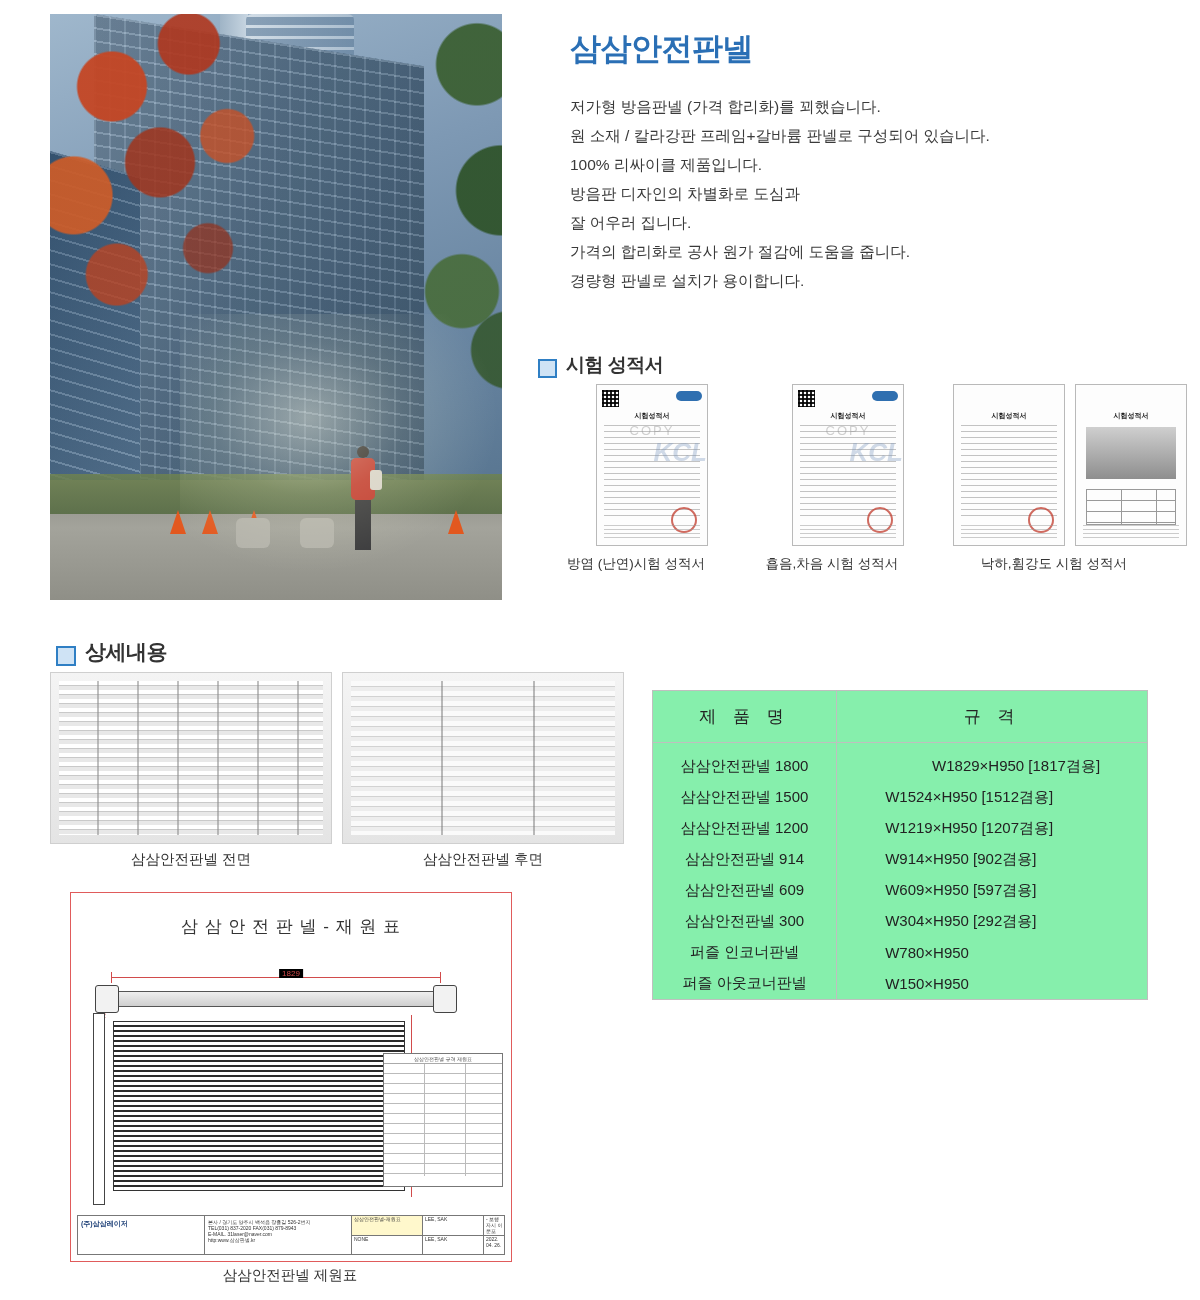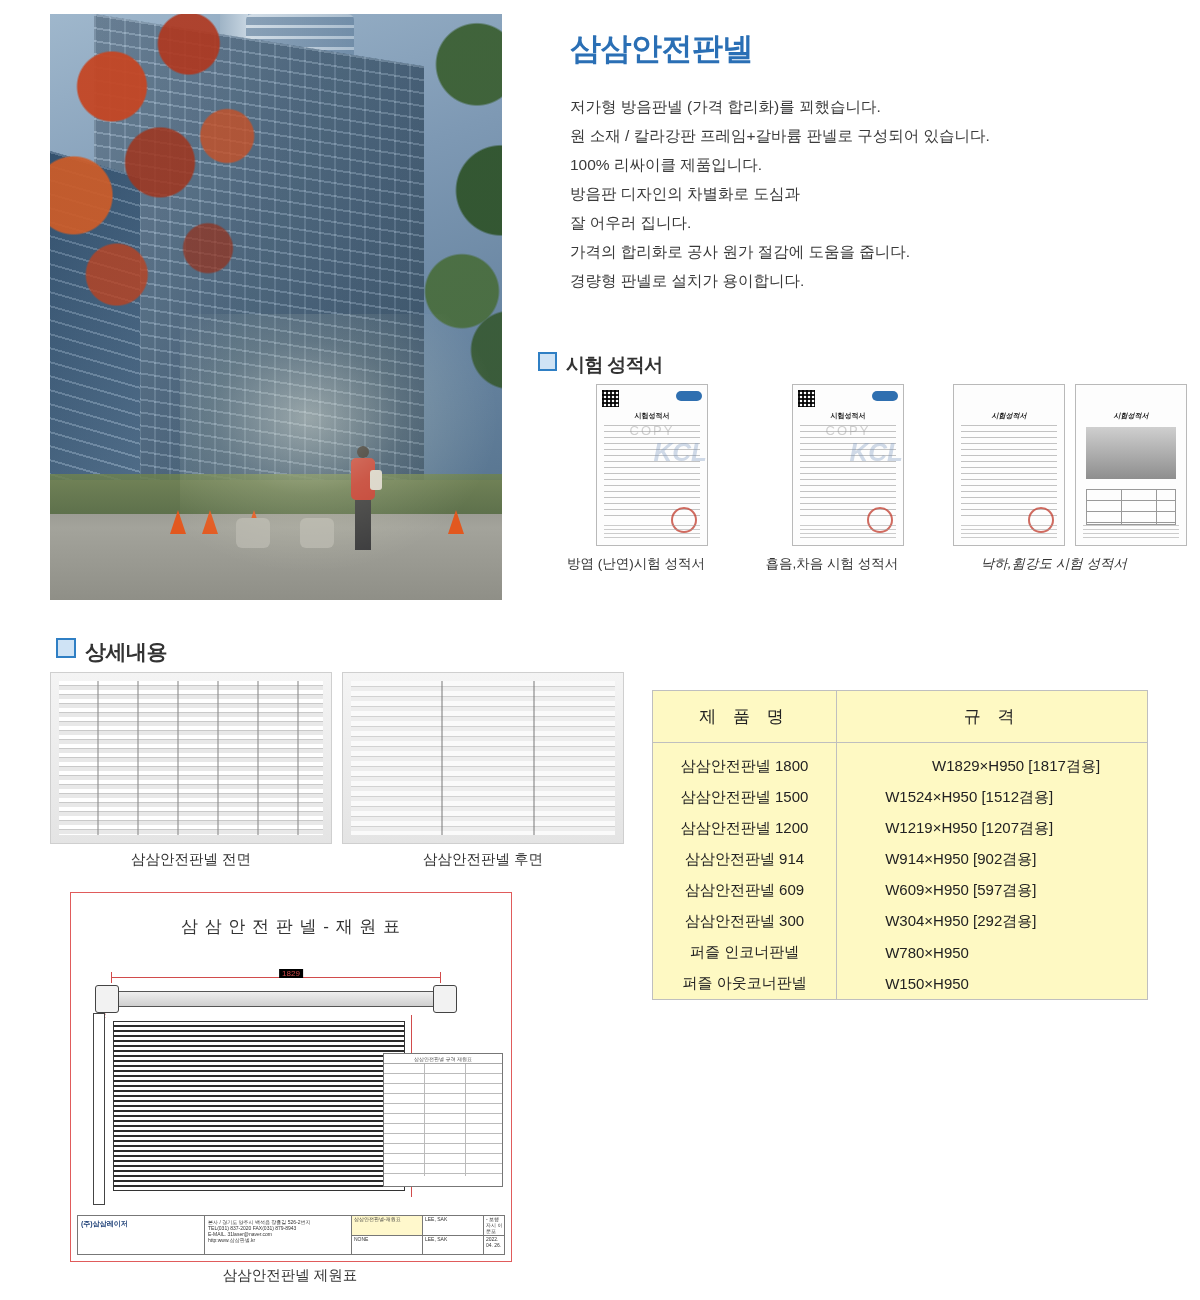--- a/index.html
+++ b/index.html
@@ -144,23 +144,22 @@
   }
   .intro p {
     margin: 0;
     font-size: 15.5px;
     line-height: 29px;
     color: #3a3a3a;
   }
 
   .section-head {
     display: flex;
-    align-items: flex-start;
+    align-items: flex-end;
     gap: 9px;
-    font-family: Liberation Serif, serif;
   }
   .sq-icon {
     width: 15px; height: 15px;
     border: 2px solid #2f7fc4;
     background: #cfe3f5;
     display: inline-block;
   }
   .section-head .title {
     font-size: 19px;
     color: #333;
@@ -407,21 +406,21 @@
     color: #333;
   }
 
   
   .spec-table {
     position: absolute;
     left: 652px; top: 60px;
     width: 496px;
     border: 1px solid #bfbfbf;
     border-collapse: collapse;
-    background: #fef9c3;
+    background: #86efac;
   }
   .spec-table th {
     font-size: 17px;
     font-weight: normal;
     color: #222;
     letter-spacing: 6px;
     padding: 14px 0;
     border-bottom: 1px solid #bfbfbf;
     border-right: 1px solid #bfbfbf;
     text-align: center;
@@ -514,21 +513,21 @@
             <div class="lines"></div>
             <div class="copytext">COPY</div>
             <div class="watermark">KCL</div>
             <div class="stamp"></div>
             <div class="footer"></div>
           </div>
         </div>
         <div class="cert-cap">흡음,차음 시험 성적서</div>
       </div>
 
-      <div class="cert-group" style="width:248px;font-style:italic;">
+      <div class="cert-group" style="width:248px;">
         <div class="cert-imgs">
           <div class="cert">
             <div class="hdr">시험성적서</div>
             <div class="lines"></div>
             <div class="stamp"></div>
             <div class="footer"></div>
           </div>
           <div class="cert photo-type">
             <div class="hdr">시험성적서</div>
             <div class="photo"></div>

